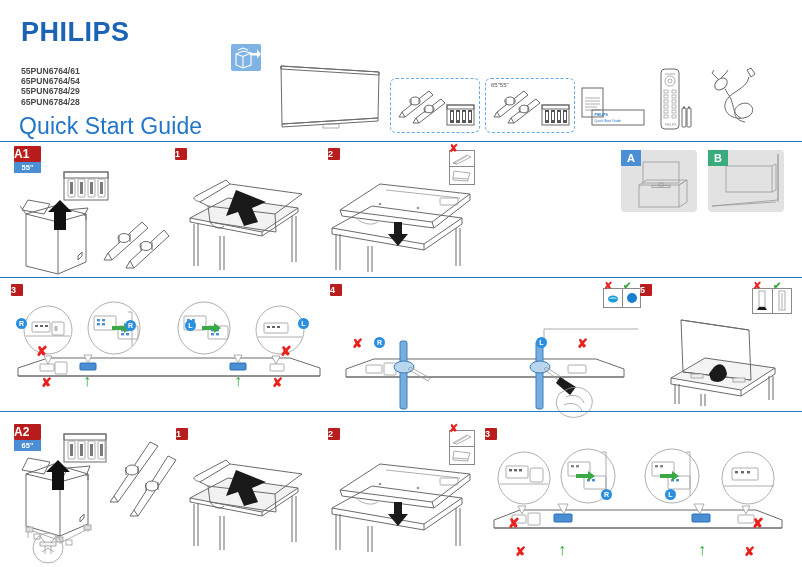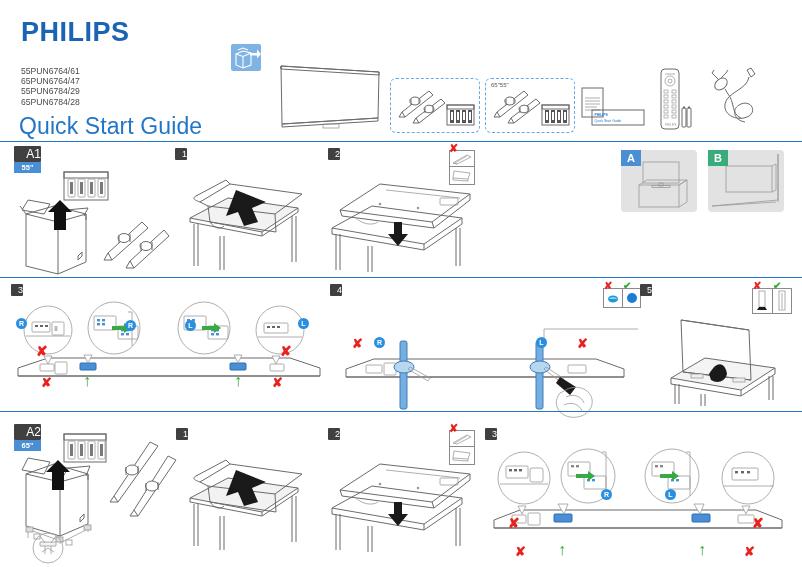--- a/index.html
+++ b/index.html
@@ -7,31 +7,31 @@
        font-family:"Liberation Sans",sans-serif;color:#333;position:relative;}
 
   
   .abs{position:absolute;}
   .ln{stroke:#6b6b6b;fill:none;stroke-width:1;}
   .lnthin{stroke:#9a9a9a;fill:none;stroke-width:.8;}
 
   
   #brand{position:absolute;left:21px;top:17px;font-size:27px;font-weight:bold;
          letter-spacing:.5px;color:#1b64b5;font-family:"Liberation Sans",sans-serif;}
-  #models{position:absolute;left:21px;top:66px;font-size:8.6px;line-height:10.2px;color:#4a4a4a;}
+  #models{position:absolute;left:21px;top:66px;font-size:8.6px;line-height:10.2px;color:#4a4a4a;font-weight:bold;}
   #qsg{position:absolute;left:19px;top:113px;font-size:23px;color:#2276c9;font-weight:normal;letter-spacing:.1px;}
 
   .divider{position:absolute;left:0;width:802px;height:1.4px;background:#2277c8;}
   #div1{top:141px;}
   #div2{top:277px;}
   #div3{top:411px;}
 
   
-  .badge{position:absolute;background:#404040;color:#fff;font-size:10px;font-weight:normal;
-         text-align:right;border-radius:1px;}
+  .badge{position:absolute;background:#b91c1c;color:#fff;font-size:10px;font-weight:bold;
+         text-align:left;border-radius:1px;}
   .numbadge{width:12px;height:12px;line-height:12px;font-size:9px;}
   .bigbadge{width:27px;height:16px;line-height:16px;font-size:12px;}
   .subsize{position:absolute;background:#4a8fd4;color:#fff;font-size:7.5px;font-weight:bold;
            width:27px;height:11px;line-height:11px;text-align:center;}
   .abadge{position:absolute;width:20px;height:16px;line-height:16px;text-align:center;
           color:#fff;font-size:11px;font-weight:bold;}
   .rl{position:absolute;width:11px;height:11px;border-radius:50%;background:#2b8fe0;color:#fff;
       font-size:7px;font-weight:bold;line-height:11px;text-align:center;}
 
   
@@ -49,21 +49,21 @@
   .tinylabel{position:absolute;font-size:5.5px;color:#555;}
   svg{display:block;overflow:visible;}
 </style>
 </head>
 <body>
 
 <div id="brand">PHILIPS</div>
 
 <div id="models">
   <div>55PUN6764/61</div>
-  <div>65PUN6764/47</div>
+  <div>65PUN6764/54</div>
   <div>55PUN6784/29</div>
   <div>65PUN6784/28</div>
 </div>
 
 <div id="qsg">Quick Start Guide</div>
 
 <div class="abs" style="left:231px;top:44px;">
   <svg width="30" height="27" viewBox="0 0 30 27">
     <rect x="0" y="0" width="30" height="27" rx="2" fill="#7fb3e4"></rect>
     <g stroke="#fff" fill="none" stroke-width="1.1">

